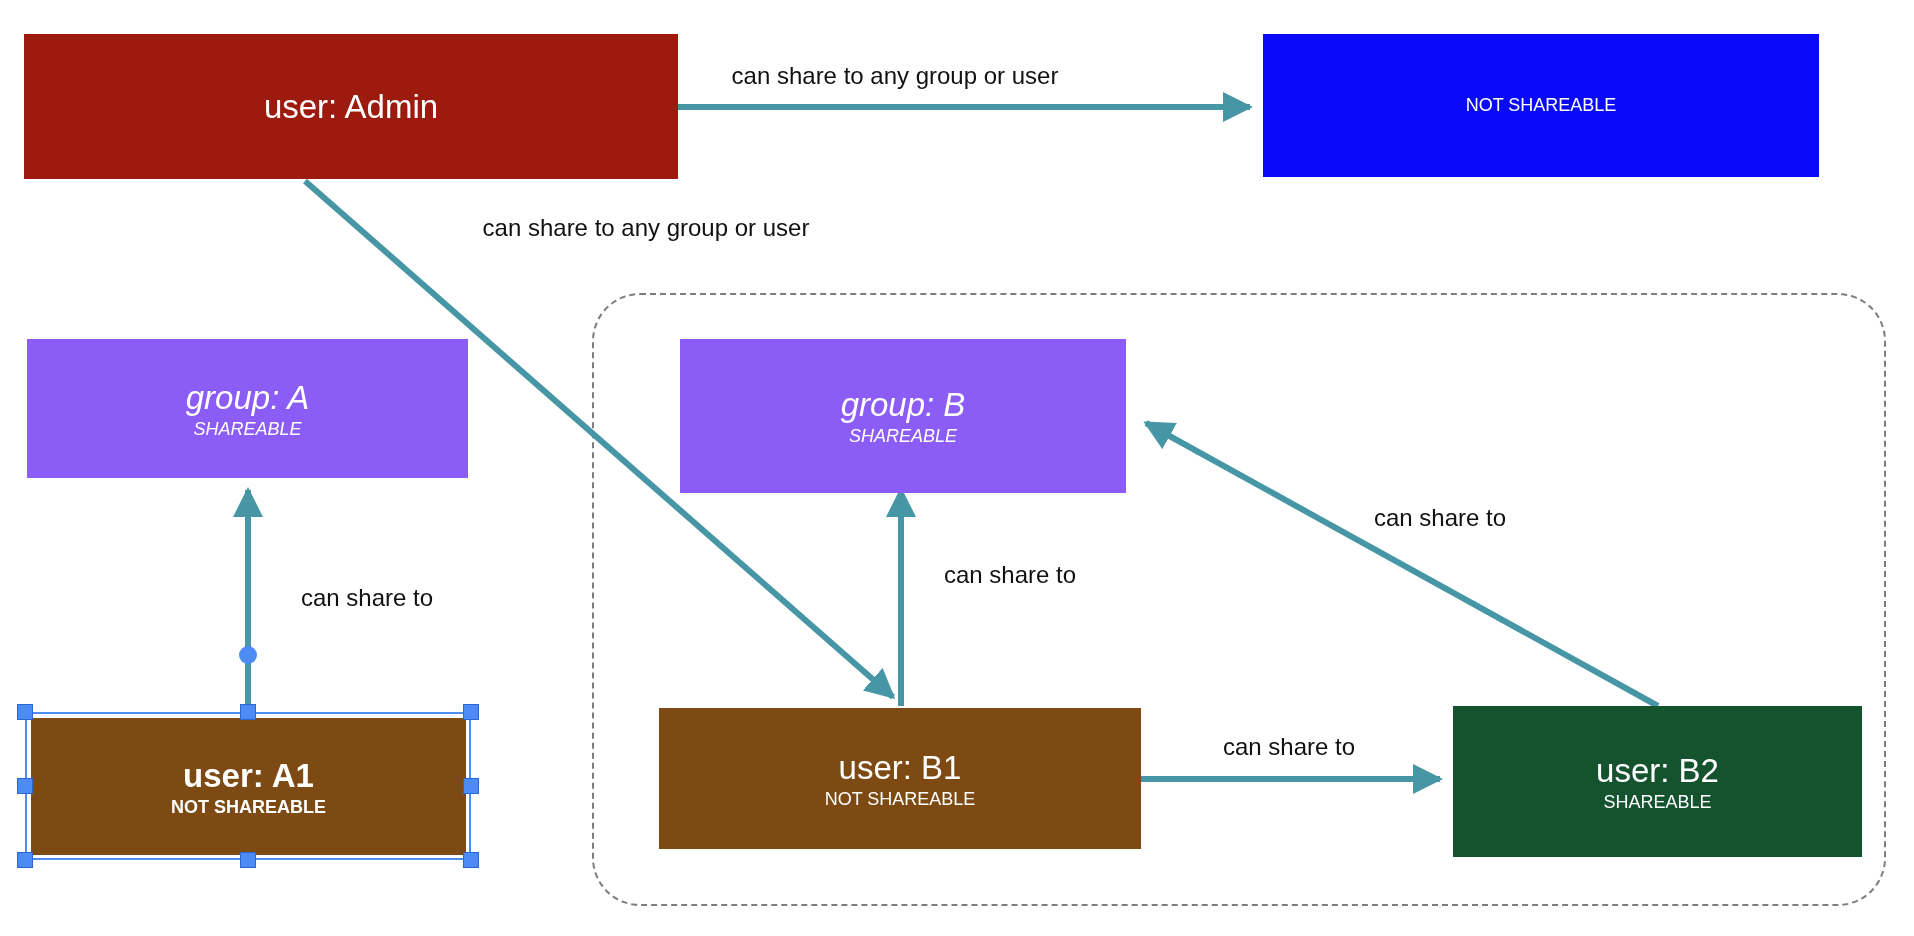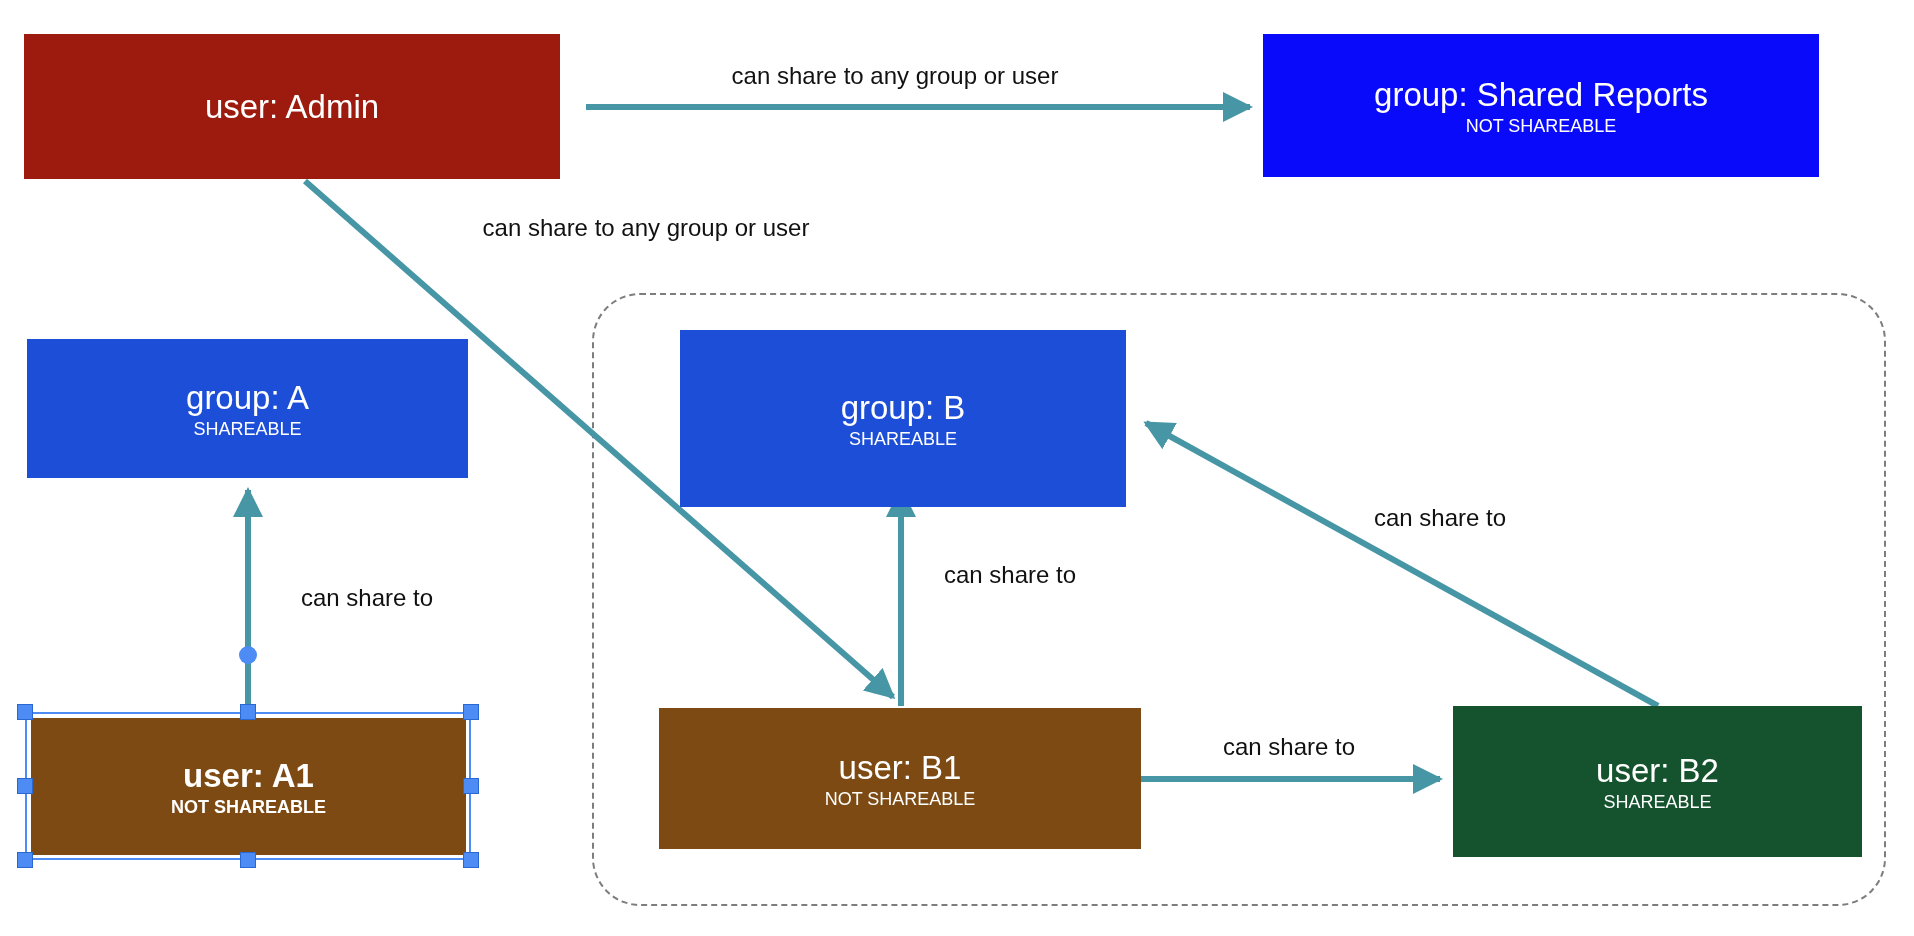--- a/index.html
+++ b/index.html
@@ -48,21 +48,21 @@
   .node-title {
     font-size: 33px;
     line-height: 1.25;
   }
   .node-subtitle {
     font-size: 18px;
     line-height: 1.25;
   }
   .node-admin          { background: #9C1B0E; }
   .node-shared-reports { background: #0A0AFA; }
-  .node-group-blue     { background: #1d4ed8; }
+  .node-group-blue     { background: #8b5cf6; font-style: italic; }
   .node-user-dark      { background: #7C4A12; }
   .node-user-light     { background: #14532d; }
   .edge-label {
     position: absolute;
     transform: translate(-50%, -50%);
     font-size: 24px;
     color: #111111;
     white-space: nowrap;
   }
   .selection-outline {
@@ -98,35 +98,34 @@
     </defs>
     <line class="edge" x1="586" y1="107" x2="1250" y2="107" marker-end="url(#ah)"></line>
     <line class="edge" x1="305" y1="181" x2="893" y2="697" marker-end="url(#ah)"></line>
     <line class="edge" x1="248" y1="708" x2="248" y2="490" marker-end="url(#ah)"></line>
     <line class="edge" x1="901" y1="706" x2="901" y2="490" marker-end="url(#ah)"></line>
     <line class="edge" x1="1141" y1="779" x2="1440" y2="779" marker-end="url(#ah)"></line>
     <line class="edge" x1="1658" y1="706" x2="1146" y2="423" marker-end="url(#ah)"></line>
     <circle cx="248" cy="655" r="9" fill="#4D8BF5"></circle>
   </svg>
 
-  <div class="node node-admin" style="left:24px; top:34px; width:536px; height:145px;">
+  <div class="node node-admin" style="left:24px; top:34px; width:654px; height:145px;">
     <div class="node-title">user: Admin</div>
   </div>
 
   <div class="node node-shared-reports" style="left:1263px; top:34px; width:556px; height:143px;">
-    <div class="node-title">group: Shared Reports</div>
     <div class="node-subtitle">NOT SHAREABLE</div>
   </div>
 
   <div class="node node-group-blue" style="left:27px; top:339px; width:441px; height:139px;">
     <div class="node-title">group: A</div>
     <div class="node-subtitle">SHAREABLE</div>
   </div>
 
-  <div class="node node-group-blue" style="left:680px; top:330px; width:446px; height:177px;align-items:center;">
+  <div class="node node-group-blue" style="left:680px; top:339px; width:446px; height:154px;align-items:center;">
     <div class="node-title">group: B</div>
     <div class="node-subtitle">SHAREABLE</div>
   </div>
 
   <div class="node node-user-dark" style="left:31px; top:718px; width:435px; height:137px;font-weight:bold;">
     <div class="node-title">user: A1</div>
     <div class="node-subtitle">NOT SHAREABLE</div>
   </div>
 
   <div class="node node-user-dark" style="left:659px; top:708px; width:482px; height:141px;">

